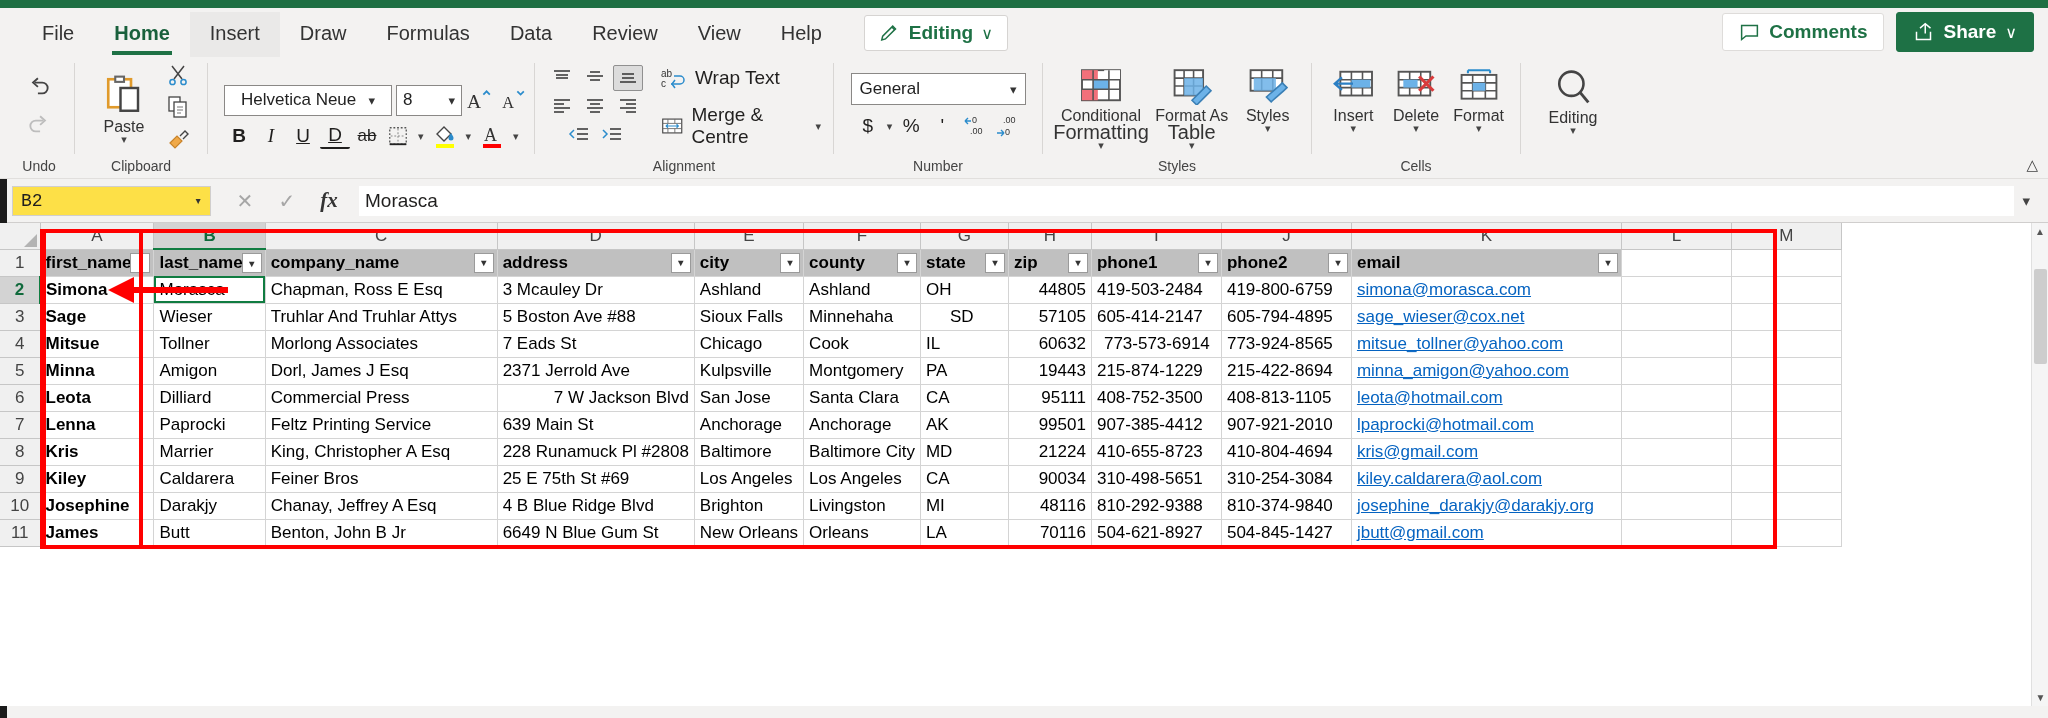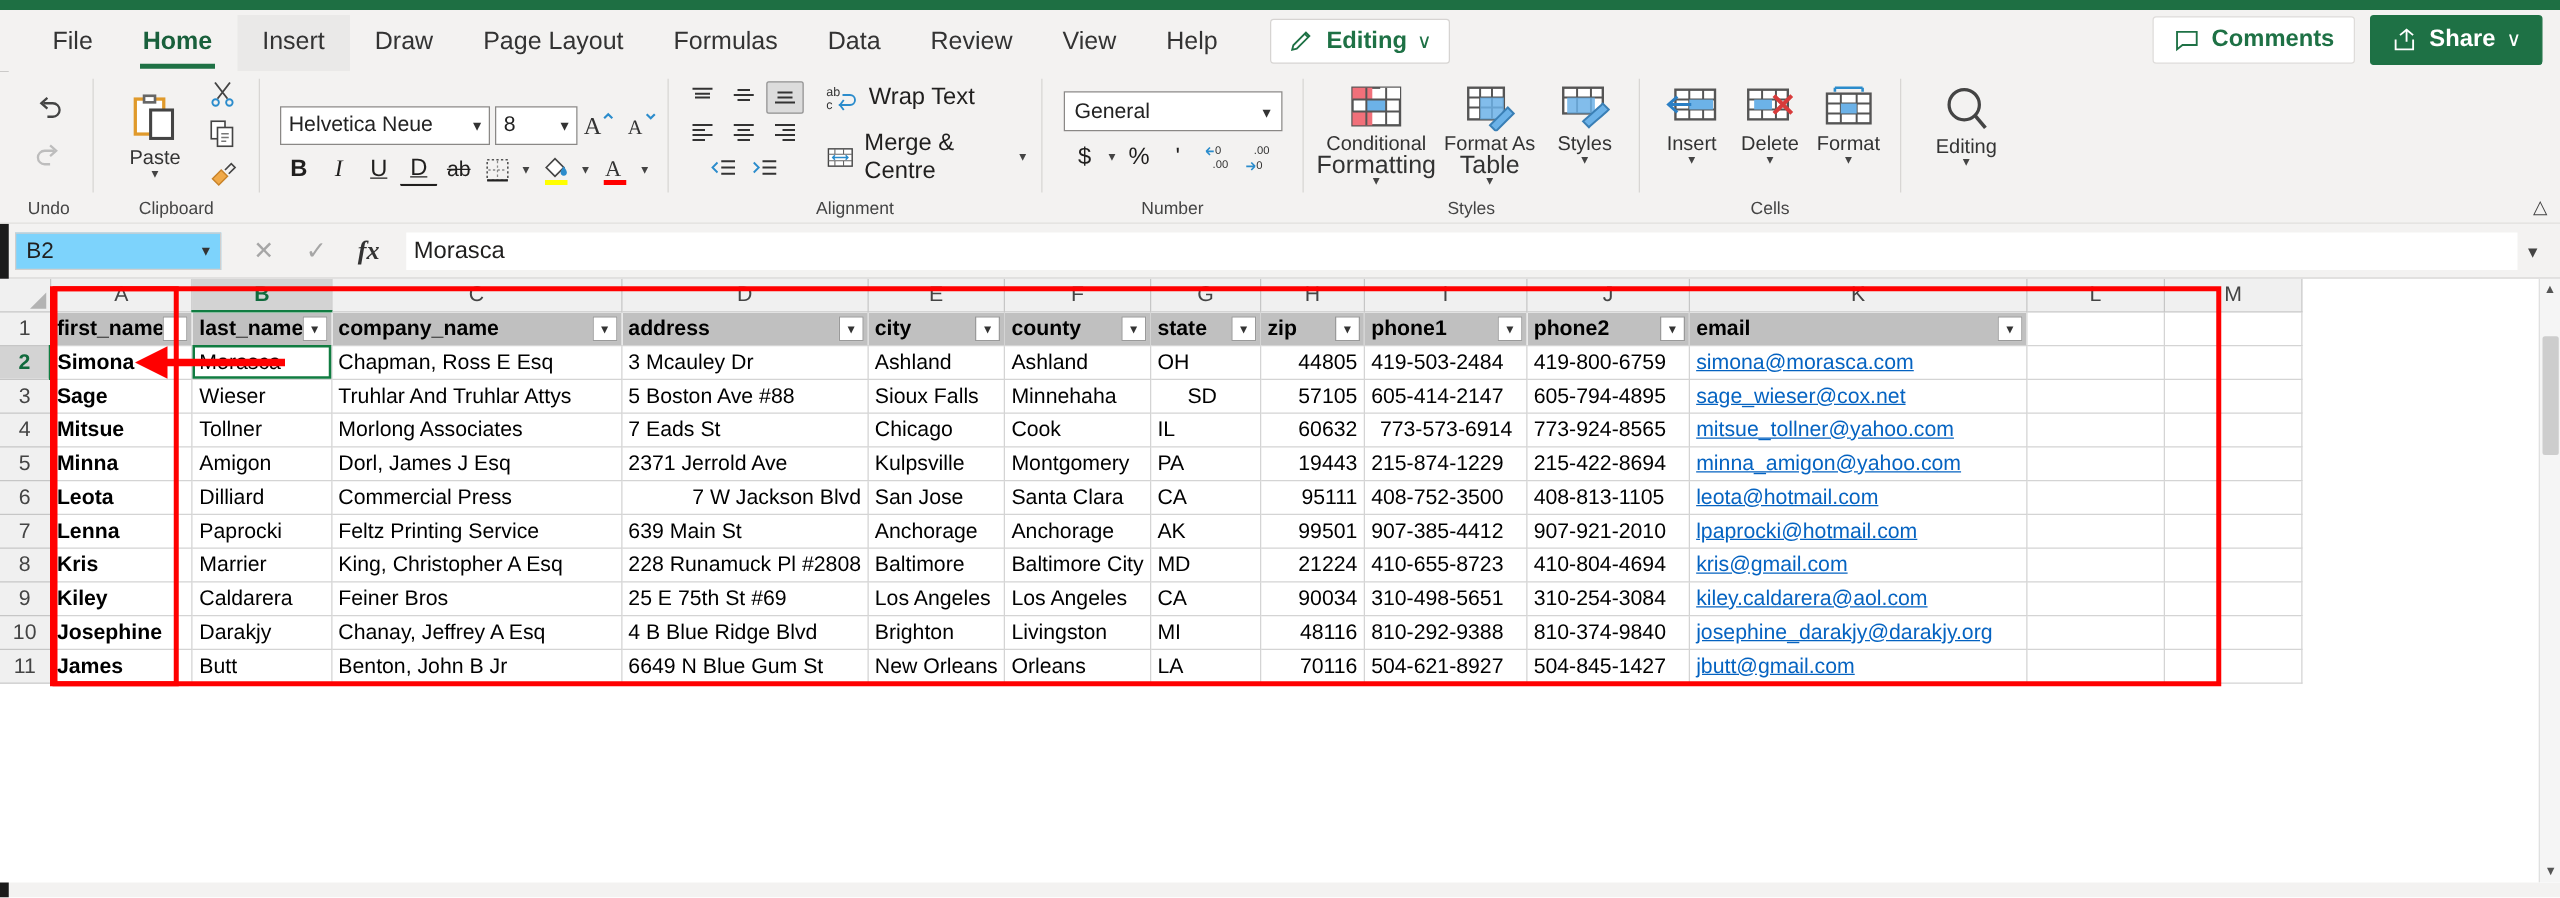--- a/index.html
+++ b/index.html
@@ -63,21 +63,21 @@
   .btn-ico { display:flex; align-items:center; justify-content:center; cursor:pointer; border-radius:3px; }
 
   .big-btn { display:flex; flex-direction:column; align-items:center; justify-content:flex-start;
              width:76px; cursor:pointer; border-radius:3px; padding-top:4px; }
   .big-btn .lbl { font-size:16px; color:#333; margin-top:2px; text-align:center; line-height:17px; }
   .big-btn .lbl2 { font-size:20px; color:#333; text-align:center; line-height:17px; }
   .caretdn { font-size:11px; color:#444; line-height:8px; }
 
   .fontname {
     width:168px; height:31px; border:1px solid #8a8886; background:#fff;
-    font-size:17px; color:#222; padding:0 6px; display:flex; align-items:center; justify-content:space-between;
+    font-size:17px; color:#222; padding:0 16px; display:flex; align-items:center; justify-content:space-between;
   }
   .fontsize {
     width:66px; height:31px; border:1px solid #8a8886; background:#fff; margin-left:4px;
     font-size:17px; color:#222; padding:0 6px; display:flex; align-items:center; justify-content:space-between;
   }
   .numfmt {
     width:175px; height:32px; border:1px solid #8a8886; background:#fff;
     font-size:17px; color:#222; padding:0 8px; display:flex; align-items:center; justify-content:space-between;
   }
   .sel-cb { font-size:13px; color:#333; }
@@ -85,22 +85,22 @@
   .fbtn { width:30px; height:28px; display:flex; align-items:center; justify-content:center;
           font-size:19px; color:#201f1e; cursor:pointer; border-radius:2px; }
 
   .abtn { width:30px; height:26px; display:flex; align-items:center; justify-content:center; cursor:pointer; border-radius:2px; }
   .abtn.selected { background:#dcdcdc; border:1px solid #909090; }
 
   .ribbon-collapse { position:absolute; right:10px; bottom:4px; color:#444; font-size:15px; cursor:pointer; }
 
   
   .fbar { height:44px; background:#f3f2f1; display:flex; align-items:center; padding:0 10px 0 12px; border-bottom:1px solid #d0cecd; }
-  .namebox { width:165px; height:30px; border:1px solid #d0cecd; background:#7dd3fc; display:flex;
-             align-items:center; justify-content:space-between; padding:0 8px; font-size:18px; color:#201f1e; }
+  .namebox { width:199px; height:30px; border:1px solid #d0cecd; background:#fde047; display:flex;
+             align-items:center; justify-content:space-between; padding:0 8px; font-size:18px; color:#201f1e;font-family:Liberation Mono, monospace; }
   .fbar-btns { display:flex; align-items:center; gap:2px; margin-left:14px; }
   .fbar-btn { width:40px; height:30px; display:flex; align-items:center; justify-content:center;
               font-size:20px; color:#a6a6a6; cursor:pointer; }
   .fx { font-style:italic; font-family:"Liberation Serif", serif; color:#333; font-size:21px; font-weight:bold; }
   .fbar-input { flex:1; height:30px; background:#fff; border:none; margin-left:10px; display:flex; align-items:center;
                 font-size:19px; color:#201f1e; padding-left:6px; }
   .fbar-chev { color:#444; font-size:15px; padding:0 8px; cursor:pointer; }
 
   
   .gridwrap { position:relative; background:#fff; height:483px; overflow:hidden; }
@@ -148,21 +148,20 @@
 <div class="app">
 
   <div class="topstrip"></div>
   <div class="leftedge"></div>
 
   <div class="tabbar">
     <div class="tab">File</div>
     <div class="tab active">Home</div>
     <div class="tab hover">Insert</div>
     <div class="tab">Draw</div>
-    <div class="tab">Page Layout</div>
     <div class="tab">Formulas</div>
     <div class="tab">Data</div>
     <div class="tab">Review</div>
     <div class="tab">View</div>
     <div class="tab">Help</div>
 
     <div style="width:22px"></div>
     <div class="editing-btn">
       <svg width="22" height="22" viewBox="0 0 24 24">
         <path d="M3 19.5l1-4L15 4.5l3 3L7 18.5l-4 1z" fill="none" stroke="#1e7145" stroke-width="1.6"></path>

